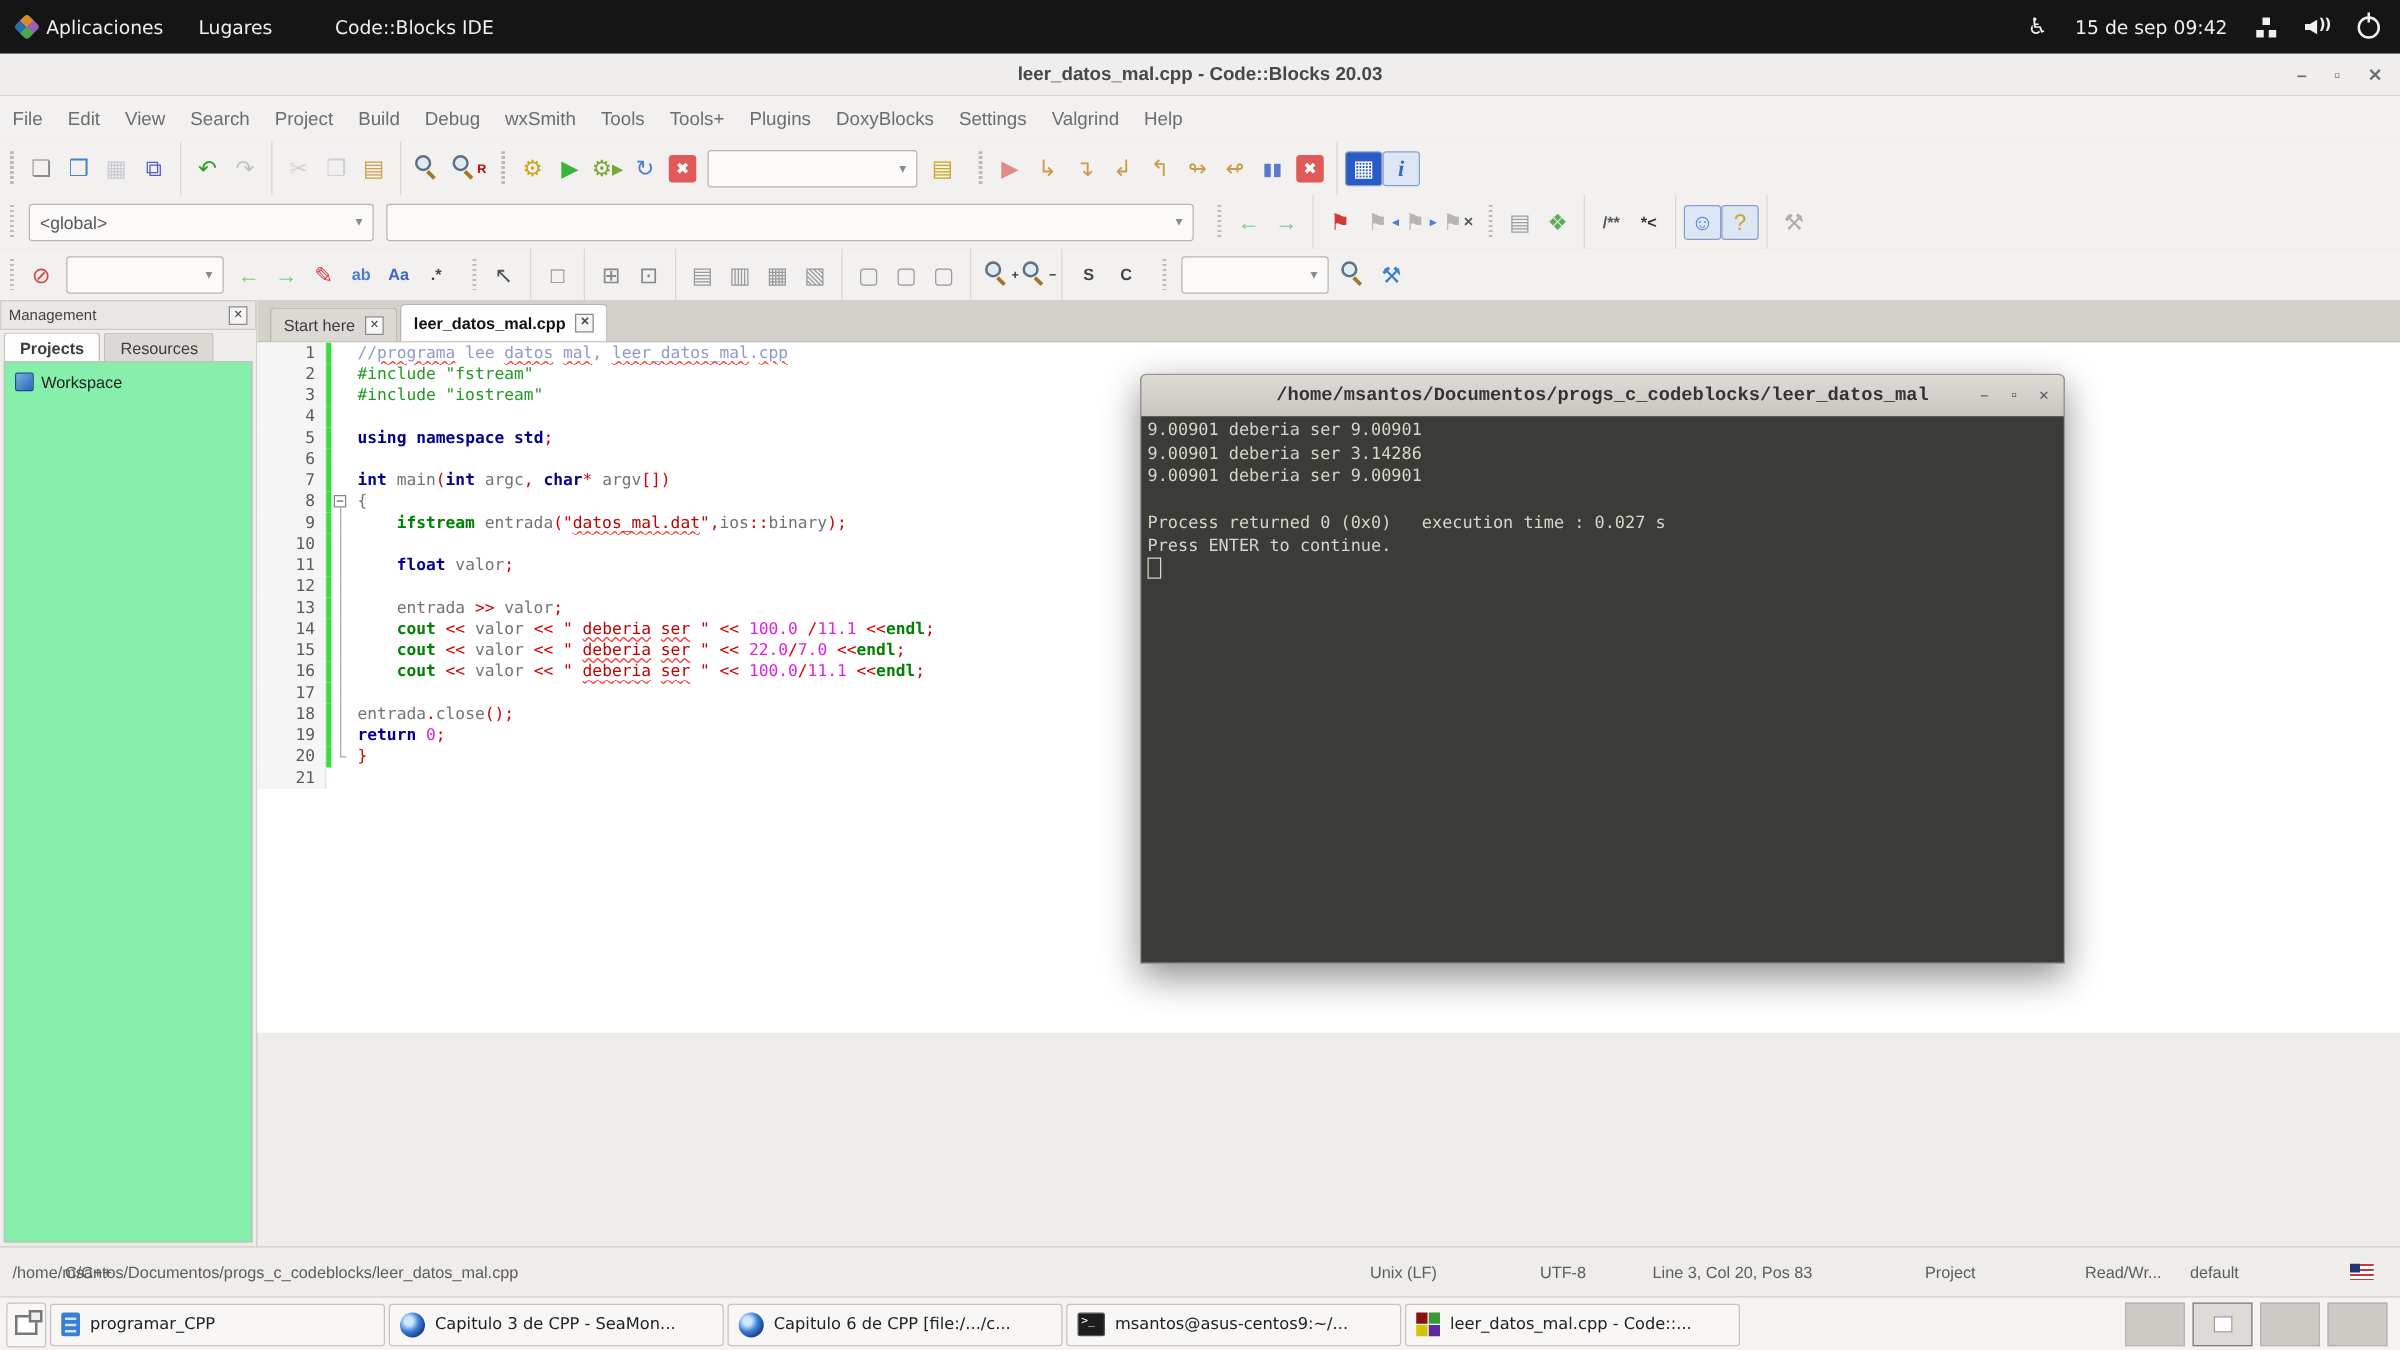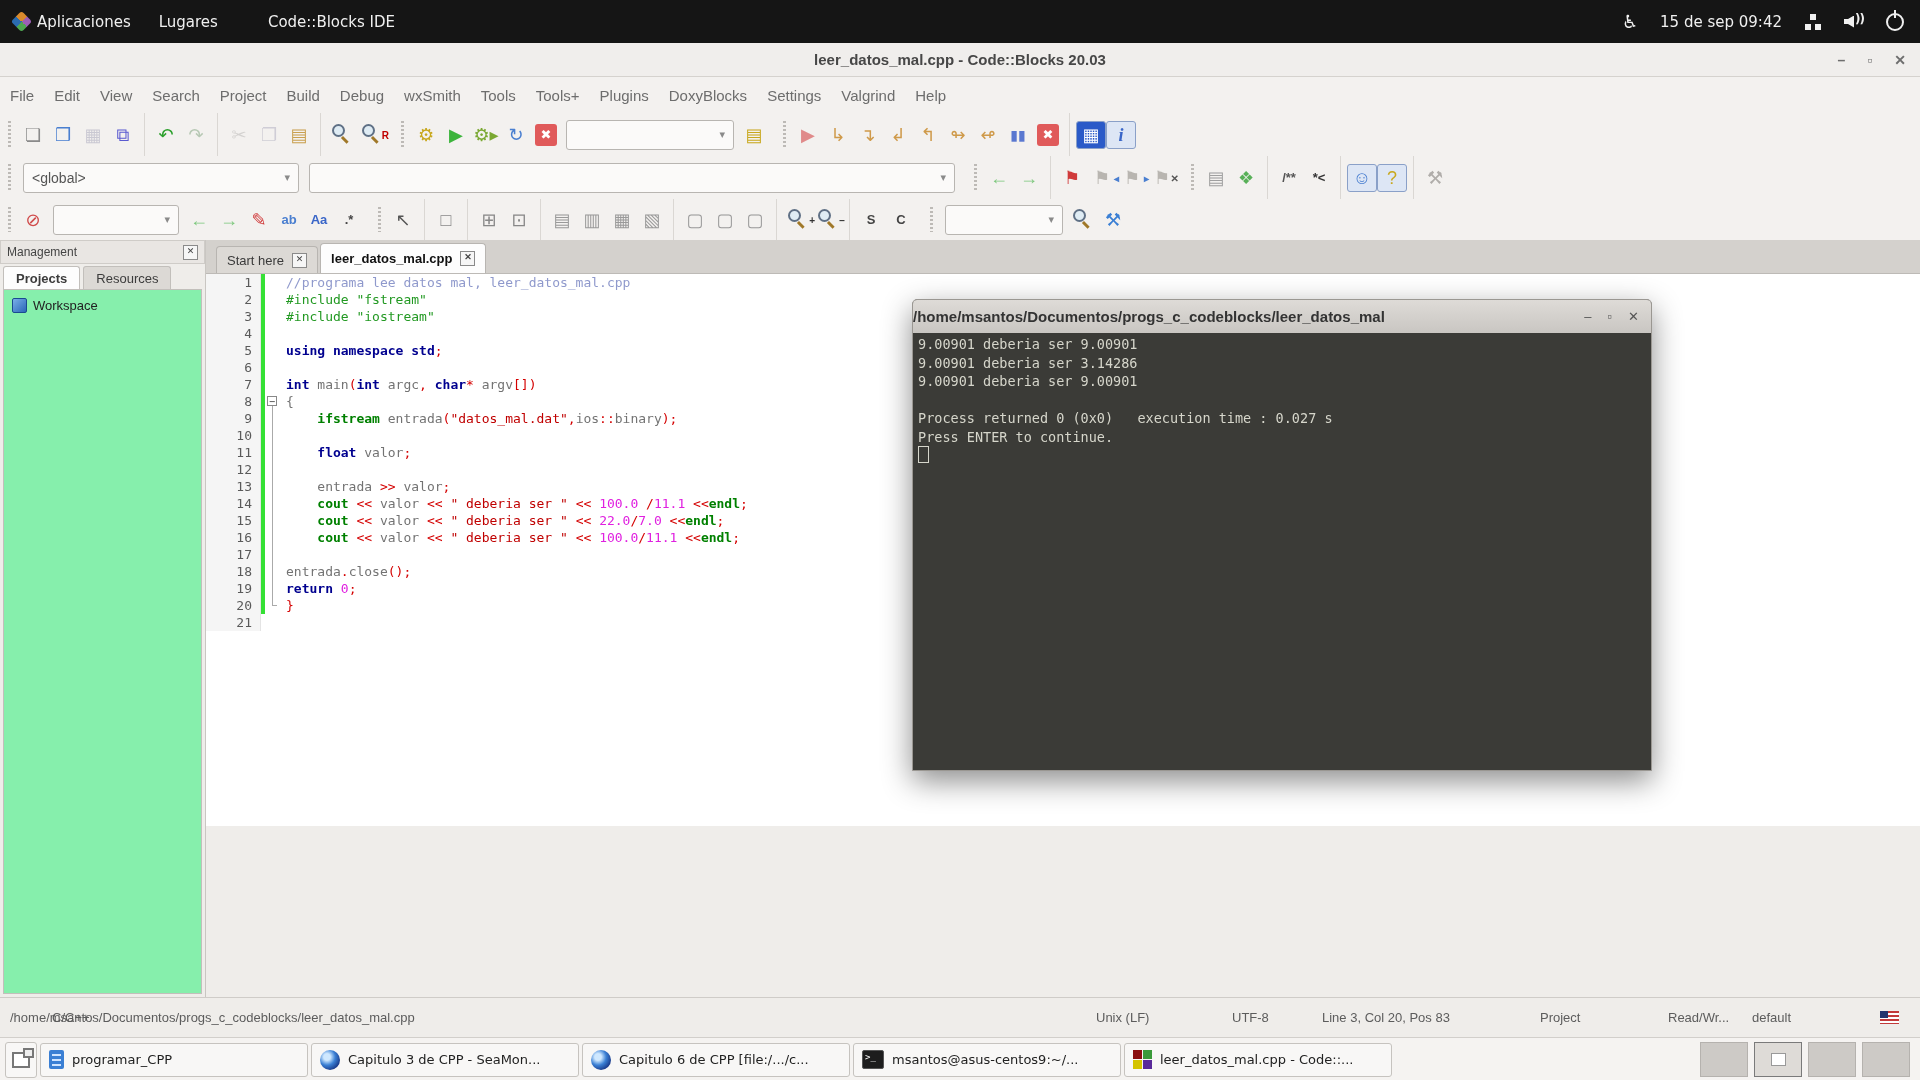--- a/index.html
+++ b/index.html
@@ -78,26 +78,26 @@
   .fold{flex:0 0 15px;position:relative}
   .fold.mid::before{content:"";position:absolute;left:7px;top:0;bottom:0;border-left:1px solid #aaa}
   .fold.end::before{content:"";position:absolute;left:7px;top:0;height:9px;border-left:1px solid #aaa}
   .fold.end::after{content:"";position:absolute;left:7px;top:8px;width:5px;border-top:1px solid #aaa}
   .fold.start::before{content:"−";position:absolute;left:2px;top:3px;width:10px;height:10px;line-height:9px;
     text-align:center;font-size:10px;color:#444;border:1px solid #888;background:#fff;box-sizing:border-box}
   .fold.start::after{content:"";position:absolute;left:7px;top:13px;bottom:0;border-left:1px solid #aaa}
   .code{padding-left:6px}
   .cm{color:#8f99cc}.pp{color:#229922}.kw{color:#00008f;font-weight:bold}.ukw{color:#008000;font-weight:bold}
   .str{color:#c00000}.op{color:#d40000}.num{color:#e020e0}.pl{color:#737373}
-  .sq{text-decoration-style:wavy;text-decoration-color:#ff4040;text-decoration-thickness:1px;text-underline-offset:2px}
+  .sq{text-decoration:underline;text-decoration-style:wavy;text-decoration-color:#ff4040;text-decoration-thickness:1px;text-underline-offset:2px}
   
   #term{left:912px;top:299px;width:738px;height:470px;z-index:9;box-shadow:0 10px 30px rgba(0,0,0,.45);
     border:1px solid #9a9792;border-radius:5px 5px 0 0;background:#3b3b37}
   #term-title{height:33px;background:linear-gradient(#dedbd7,#c9c6c2);border-radius:4px 4px 0 0;display:flex;
-    align-items:center;font-family:Liberation Sans, sans-serif;font-weight:bold;font-size:15px;color:#333;position:relative}
+    align-items:center;justify-content:center;font-family:Liberation Mono, monospace;font-weight:bold;font-size:15px;color:#333;position:relative}
   #term-btns{position:absolute;right:12px;top:0;height:100%;display:flex;align-items:center;gap:16px;color:#555;font-size:13px;font-weight:normal}
   #term-body{padding:2px 5px;font-family:"DejaVu Sans Mono",monospace;font-size:13.5px;line-height:18.5px;color:#d6d6cb;white-space:pre}
   .cursor{display:inline-block;width:9px;height:15px;border:1px solid #d6d6cb;vertical-align:-3px}
   
   #logs{left:206px;top:826px;width:1714px;height:171px;background:#efedea}
   #logs-head{height:21px;background:#e9e6e3;border:1px solid #cfccc8;display:flex;align-items:center;
     justify-content:space-between;font-size:12px;color:#444;padding:0 6px}
   
   #status{left:0;top:997px;width:1920px;height:40px;background:#efedea;border-top:1px solid #cfccc8;
     font-size:13px;color:#5c5c5c}

